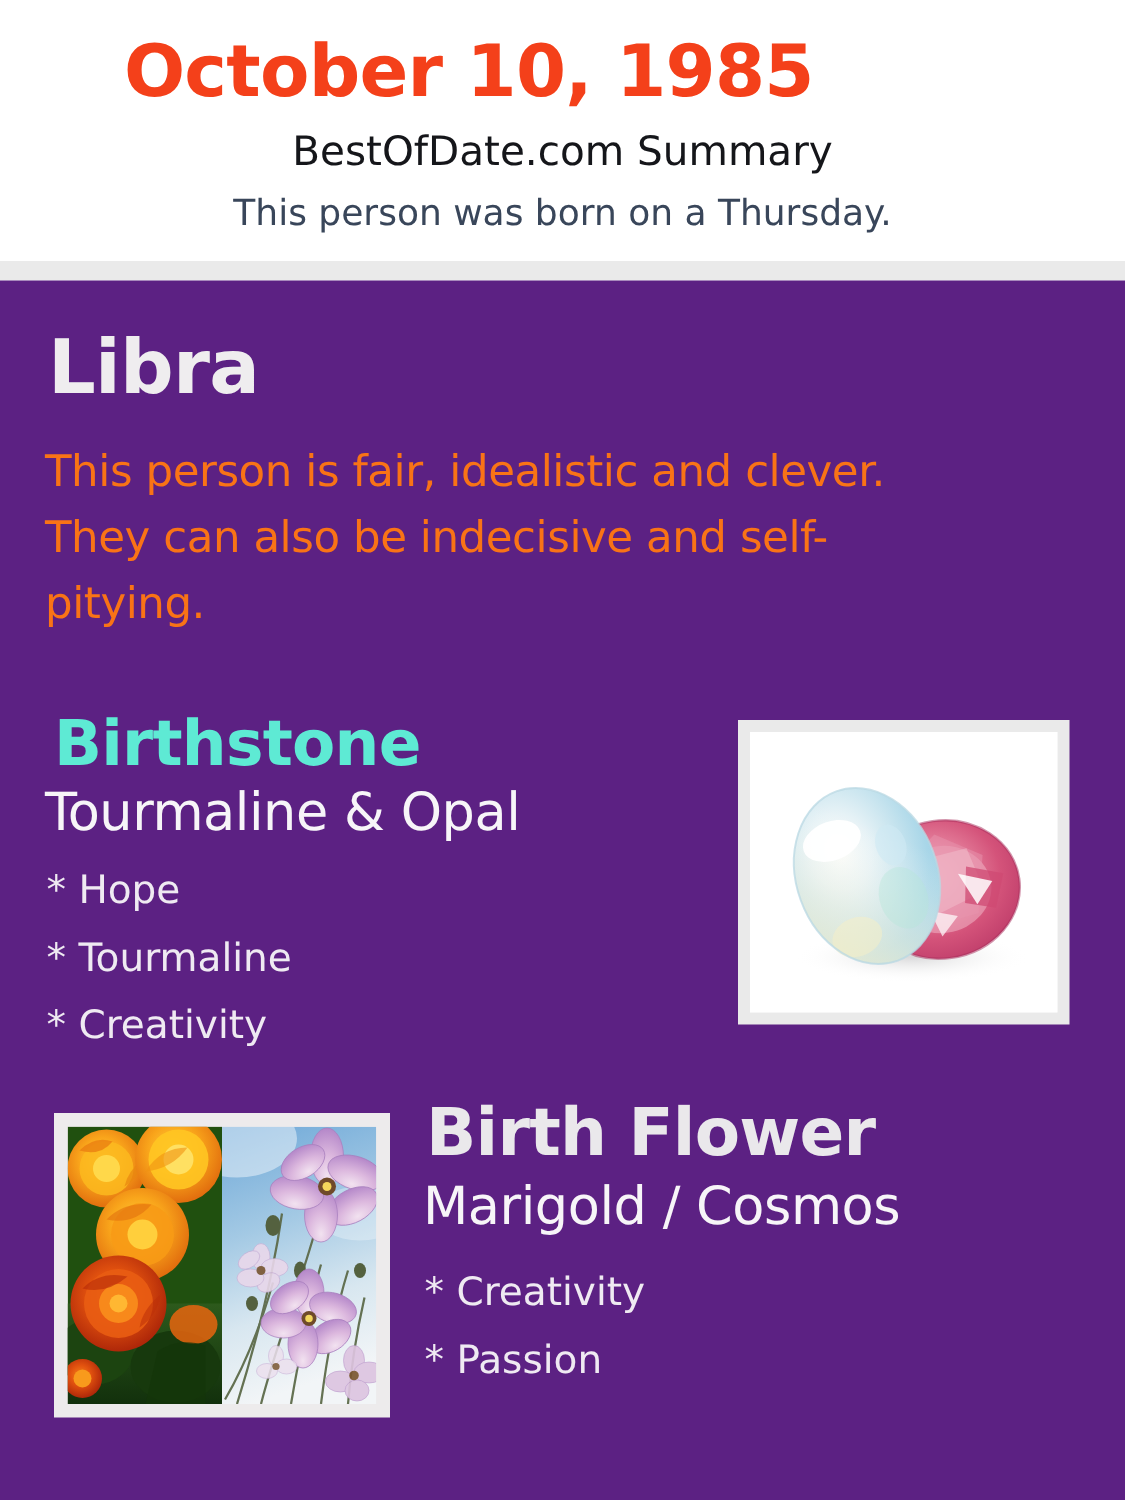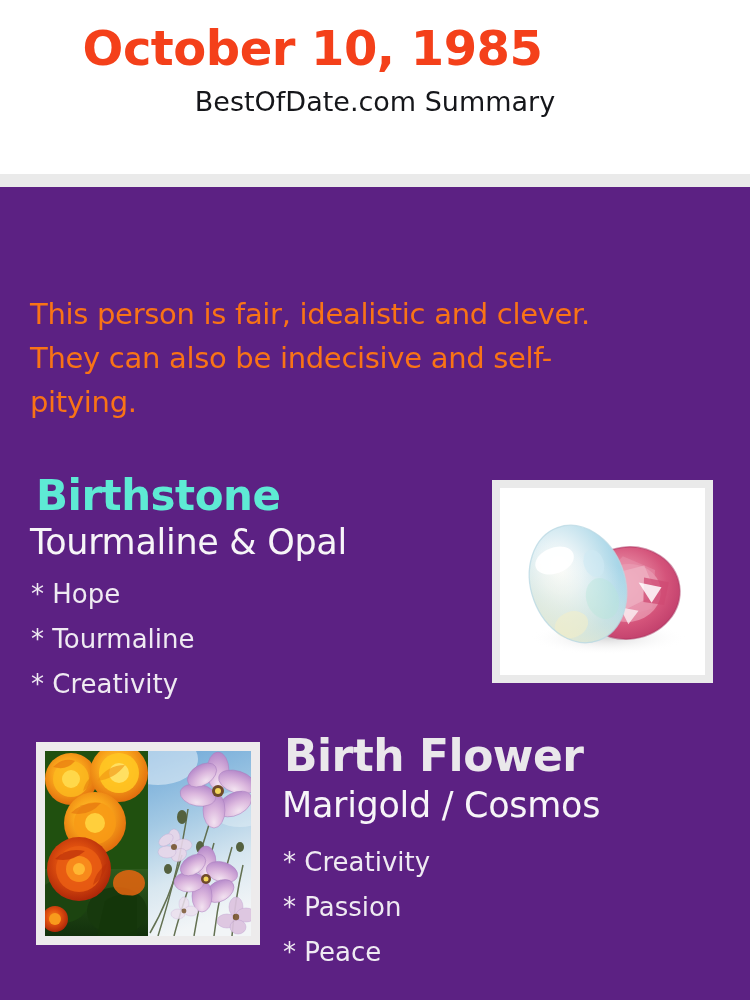--- a/index.html
+++ b/index.html
@@ -113,41 +113,42 @@
   }
 </style>
 </head>
 <body>
 
 <div id="page">
 
   <div class="header">
     <div class="header-date">October 10, 1985</div>
     <div class="header-site">BestOfDate.com Summary</div>
+    <div class="header-note">This person was born on a Thursday.</div>
   </div>
   <div class="divider-band"></div>
 
   <div class="body-panel">
 
+    <div class="zodiac-title">Libra</div>
     <div class="zodiac-desc">This person is fair, idealistic and clever. They can also be indecisive and self-pitying.</div>
 
     <div class="stone-title">Birthstone</div>
     <div class="stone-sub">Tourmaline &amp; Opal</div>
     <ul class="stone-list">
       <li>* Hope</li>
       <li>* Tourmaline</li>
       <li>* Creativity</li>
     </ul>
 
     <div class="flower-title">Birth Flower</div>
     <div class="flower-sub">Marigold / Cosmos</div>
     <ul class="flower-list">
       <li>* Creativity</li>
       <li>* Passion</li>
-      <li>* Peace</li>
     </ul>
   </div>
 
   <div class="stone-frame">
     <div class="stone-photo">
       <svg viewBox="0 0 205 187" width="100%" height="100%" preserveAspectRatio="xMidYMid meet">
         <defs>
           <radialGradient id="opalG" cx="38%" cy="32%" r="78%">
             <stop offset="0%" stop-color="#fdfdfb"></stop>
             <stop offset="28%" stop-color="#e6f2f6"></stop>

